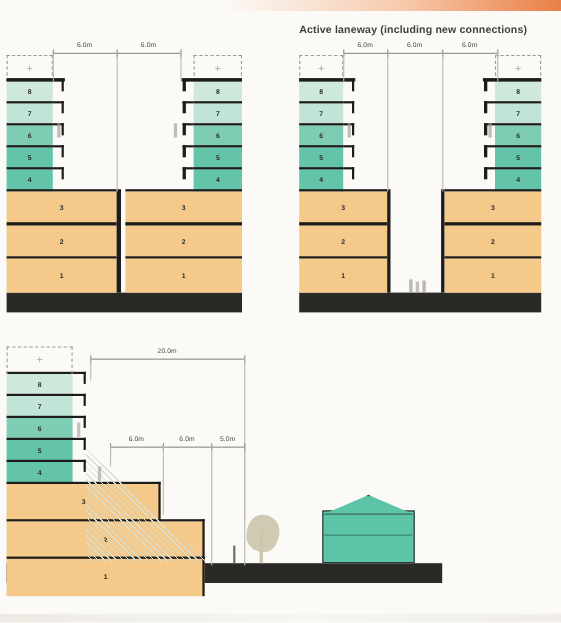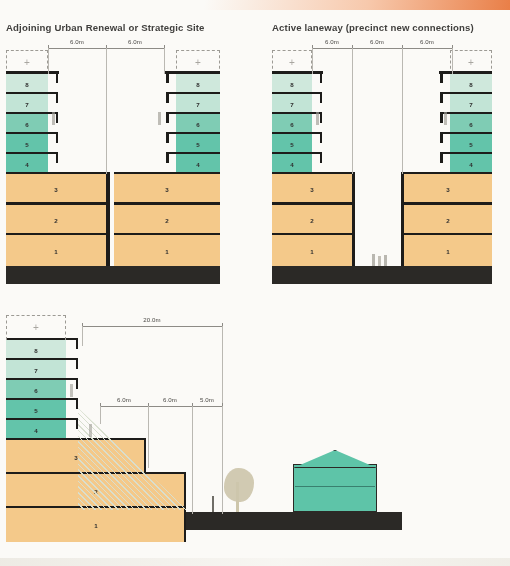--- a/index.html
+++ b/index.html
@@ -63,21 +63,20 @@
   
   .figure{position:absolute;}
 </style>
 </head>
 <body>
 
 <div id="scan-edge"></div>
 <div id="scan-edge-bottom"></div>
 
 <div class="panel" id="panel1" style="left:6px;top:22px;width:250px;height:265px;">
-  <div class="panel-title">Adjoining Urban Renewal or Strategic Site</div>
   <div class="stage" id="stage1" style="left:0;top:14px;width:250px;height:250px;">
       <div class="ground" style="left:0;top:230px;width:214px;height:18px;"></div>
       <div style="position:absolute;left:0px;top:0;width:100px;height:100%;">
         <div class="dashedbox" style="left:0px;top:14px;width:42px;height:24px;">
           <div class="plus">+</div>
         </div>
         <div class="floor" style="left:0px;top:38px;width:42px;height:20px;background:#cfe8dc;">
           <div class="num">8</div>
         </div>
         <div class="slab" style="left:0px;top:35.5px;width:42px;height:2.5px;"></div>
@@ -178,21 +177,21 @@
       <div class="dimtick" style="left:158px;top:9px;height:7px;"></div>
       <div class="extline" style="left:42px;top:12px;height:26px;"></div>
       <div class="extline" style="left:100px;top:12px;height:126px;"></div>
       <div class="extline" style="left:158px;top:12px;height:26px;"></div>
       <div class="figure" style="left:46px;top:76px;width:3px;height:13px;background:#9e9c95;opacity:.65;"></div>
       <div class="figure" style="left:152px;top:76px;width:3px;height:13px;background:#9e9c95;opacity:.65;"></div>
     </div>
 </div>
 
 <div class="panel" id="panel2" style="left:272px;top:22px;width:236px;height:265px;">
-  <div class="panel-title">Active laneway (precinct new connections)</div>
+  <div class="panel-title">Active laneway (including new connections)</div>
   <div class="stage" id="stage2" style="left:0;top:14px;width:236px;height:250px;">
       <div class="ground" style="left:0;top:230px;width:220px;height:18px;"></div>
       <div style="position:absolute;left:0px;top:0;width:80px;height:100%;">
         <div class="dashedbox" style="left:0px;top:14px;width:40px;height:24px;">
           <div class="plus">+</div>
         </div>
         <div class="floor" style="left:0px;top:38px;width:40px;height:20px;background:#cfe8dc;">
           <div class="num">8</div>
         </div>
         <div class="slab" style="left:0px;top:35.5px;width:40px;height:2.5px;"></div>

